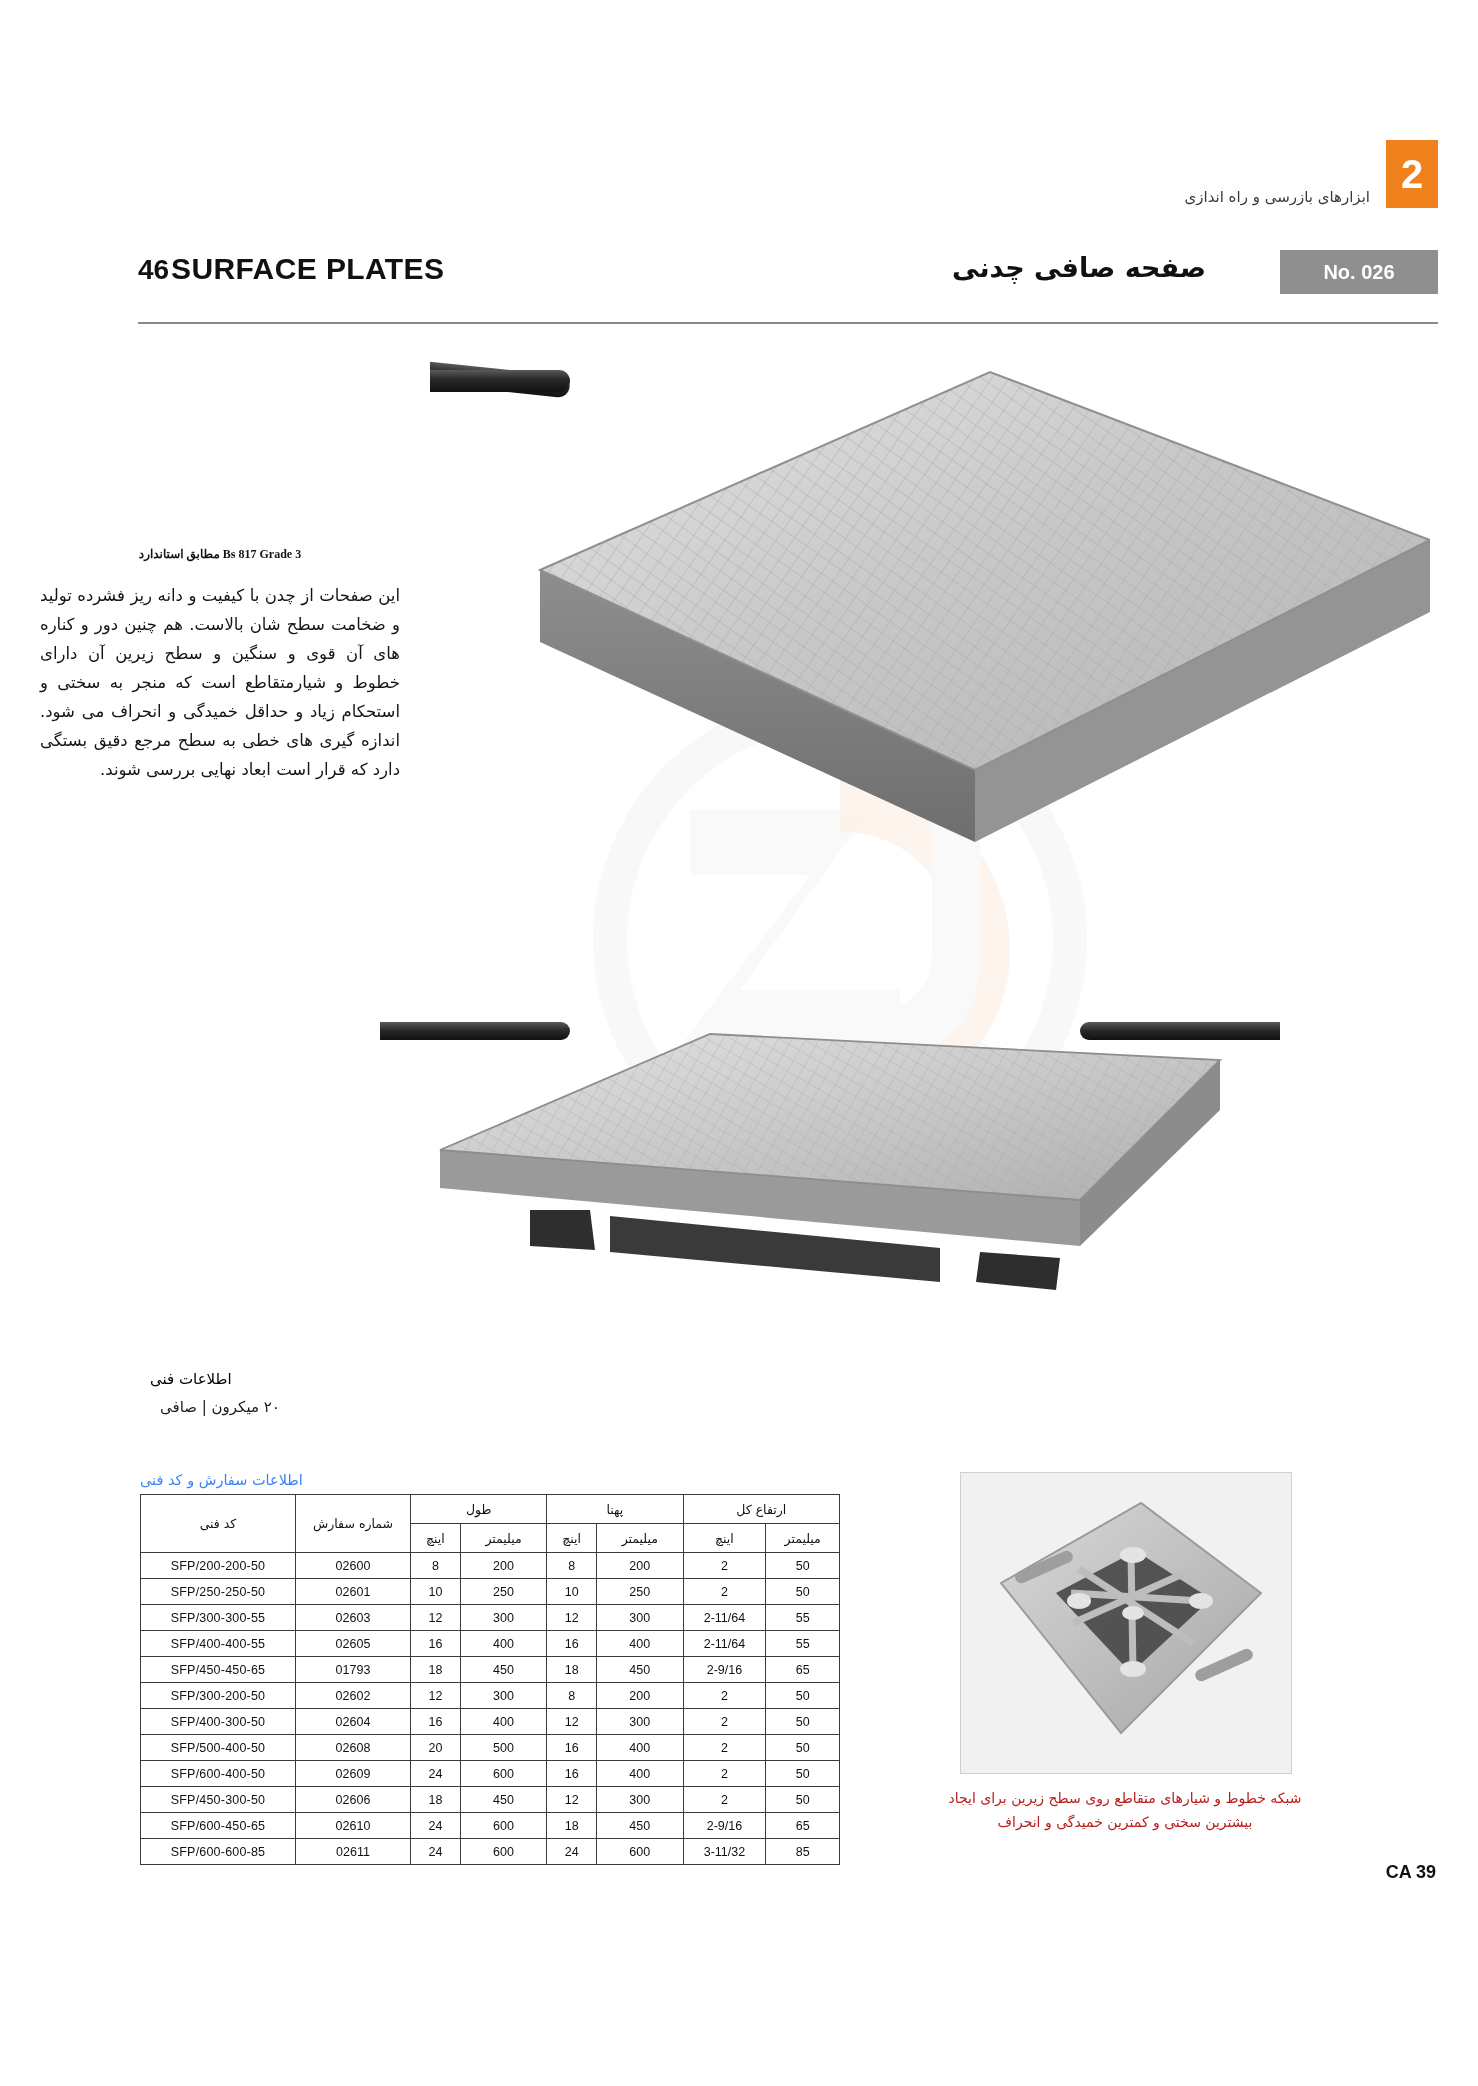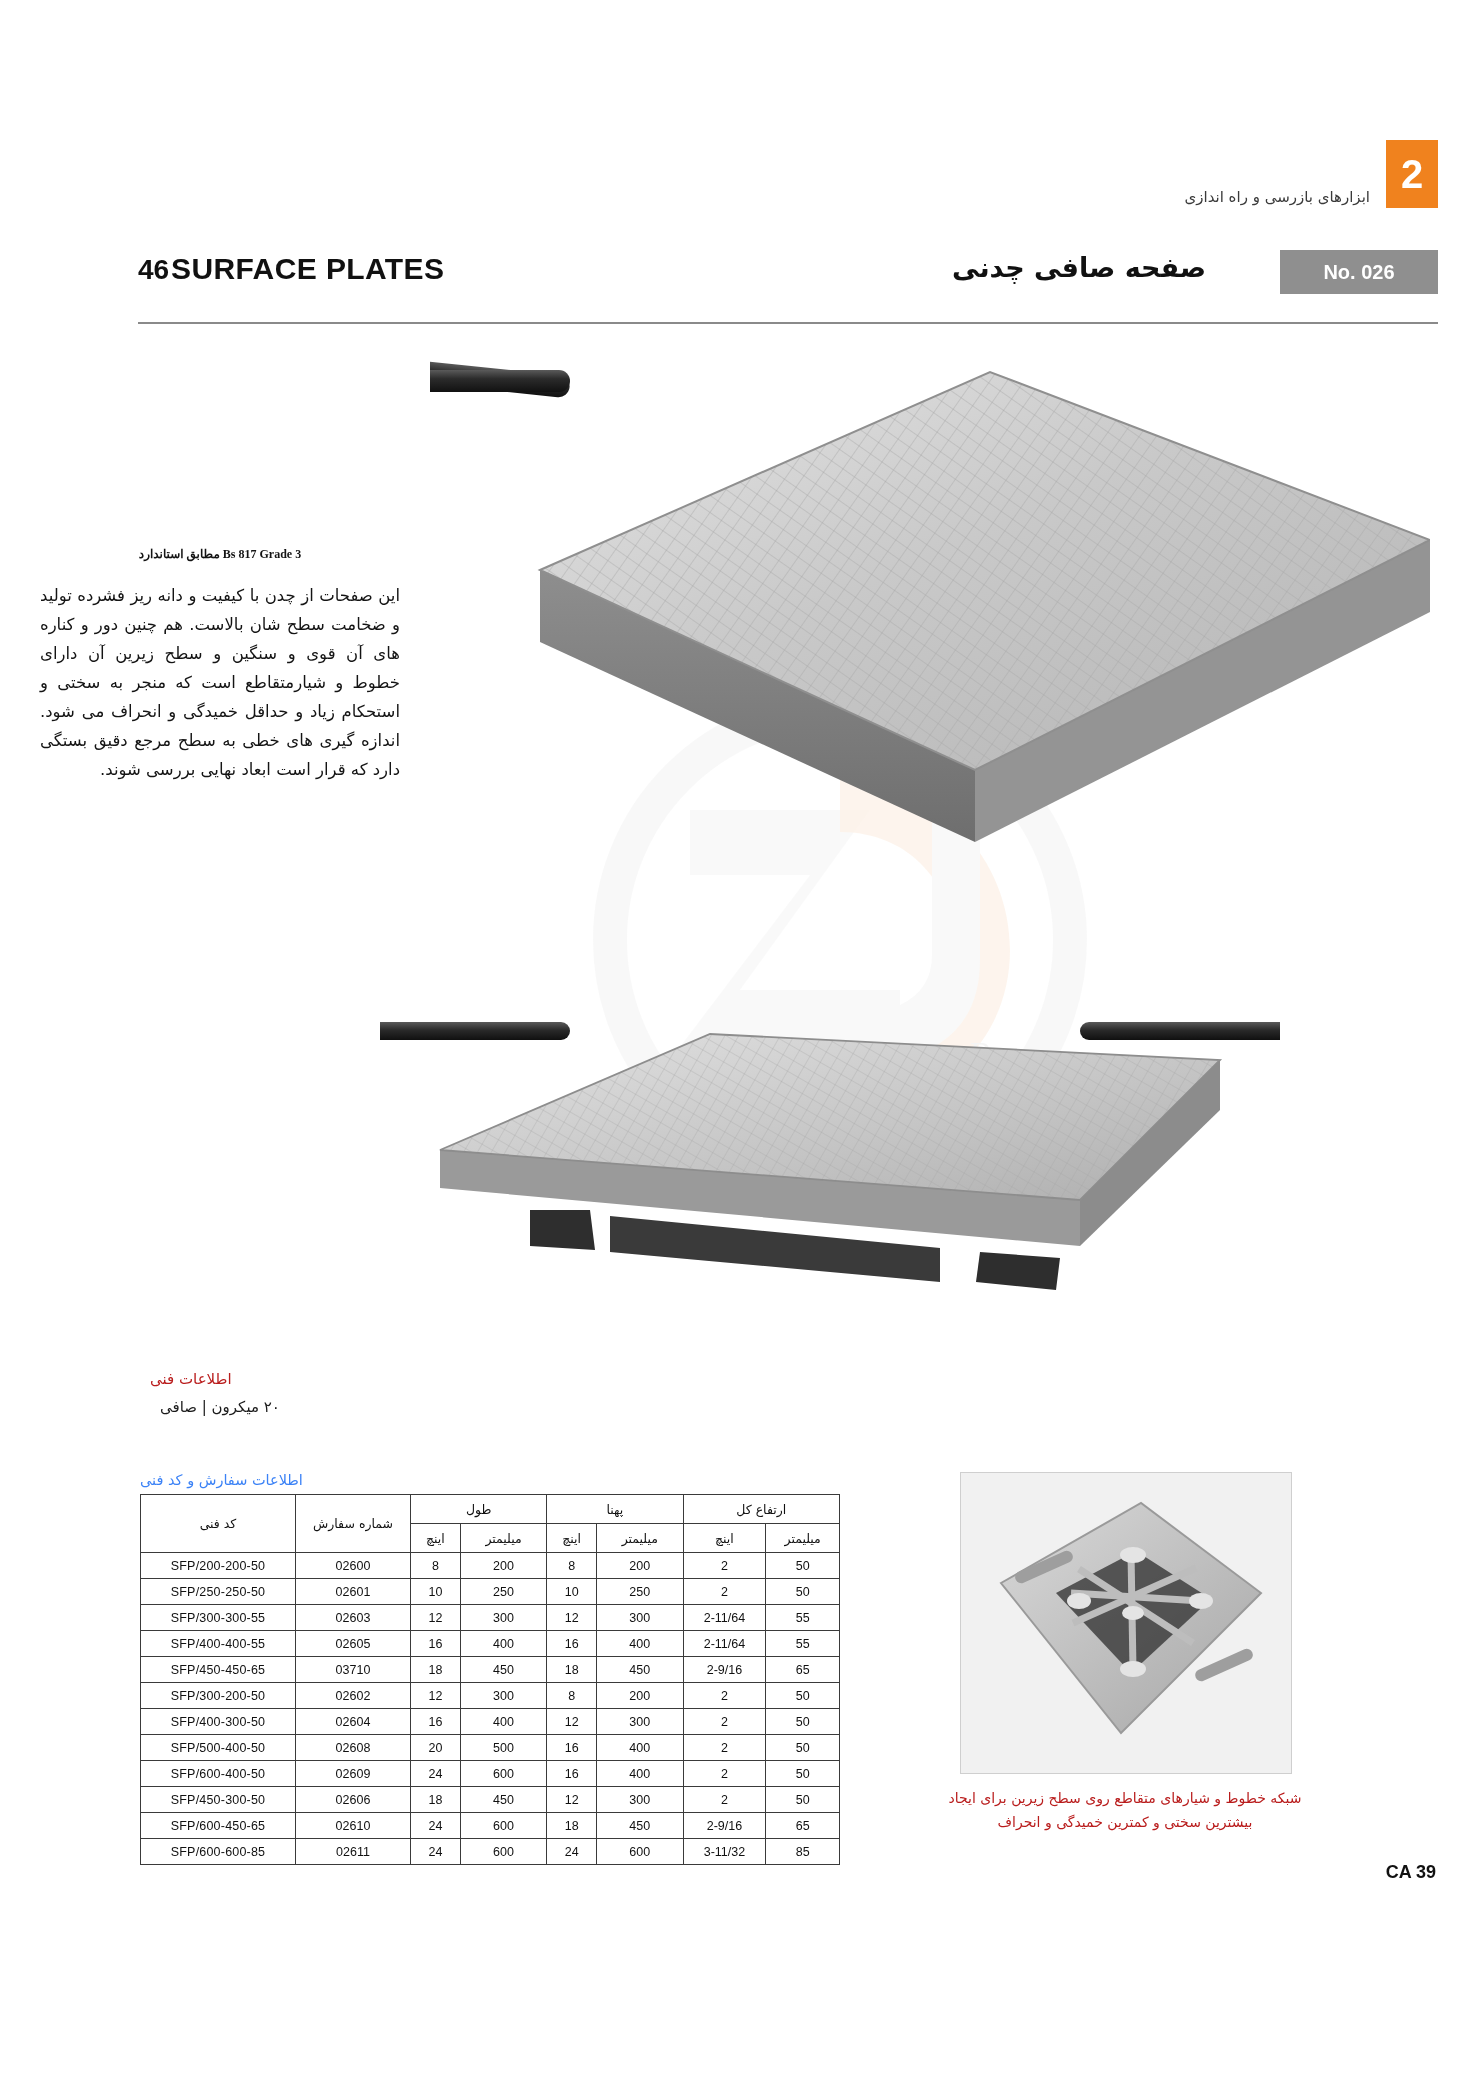--- a/index.html
+++ b/index.html
@@ -150,21 +150,21 @@
     width: 900px;
     height: 420px;
   }
 
   
   .tech-title {
     position: absolute;
     left: 150px;
     top: 1370px;
     font-size: 15px;
-    color: #b91c1c;
+    color: #000000;
     direction: rtl;
     font-family: "DejaVu Sans", sans-serif;
   }
   .tech-line {
     position: absolute;
     left: 160px;
     top: 1398px;
     font-size: 15px;
     direction: rtl;
     color: #1a1a1a;
@@ -413,21 +413,21 @@
         <td>02605</td>
         <td>16</td>
         <td>400</td>
         <td>16</td>
         <td>400</td>
         <td>2-11/64</td>
         <td>55</td>
       </tr>
       <tr>
         <td class="code">SFP/450-450-65</td>
-        <td>03710</td>
+        <td>01793</td>
         <td>18</td>
         <td>450</td>
         <td>18</td>
         <td>450</td>
         <td>2-9/16</td>
         <td>65</td>
       </tr>
       <tr>
         <td class="code">SFP/300-200-50</td>
         <td>02602</td>

